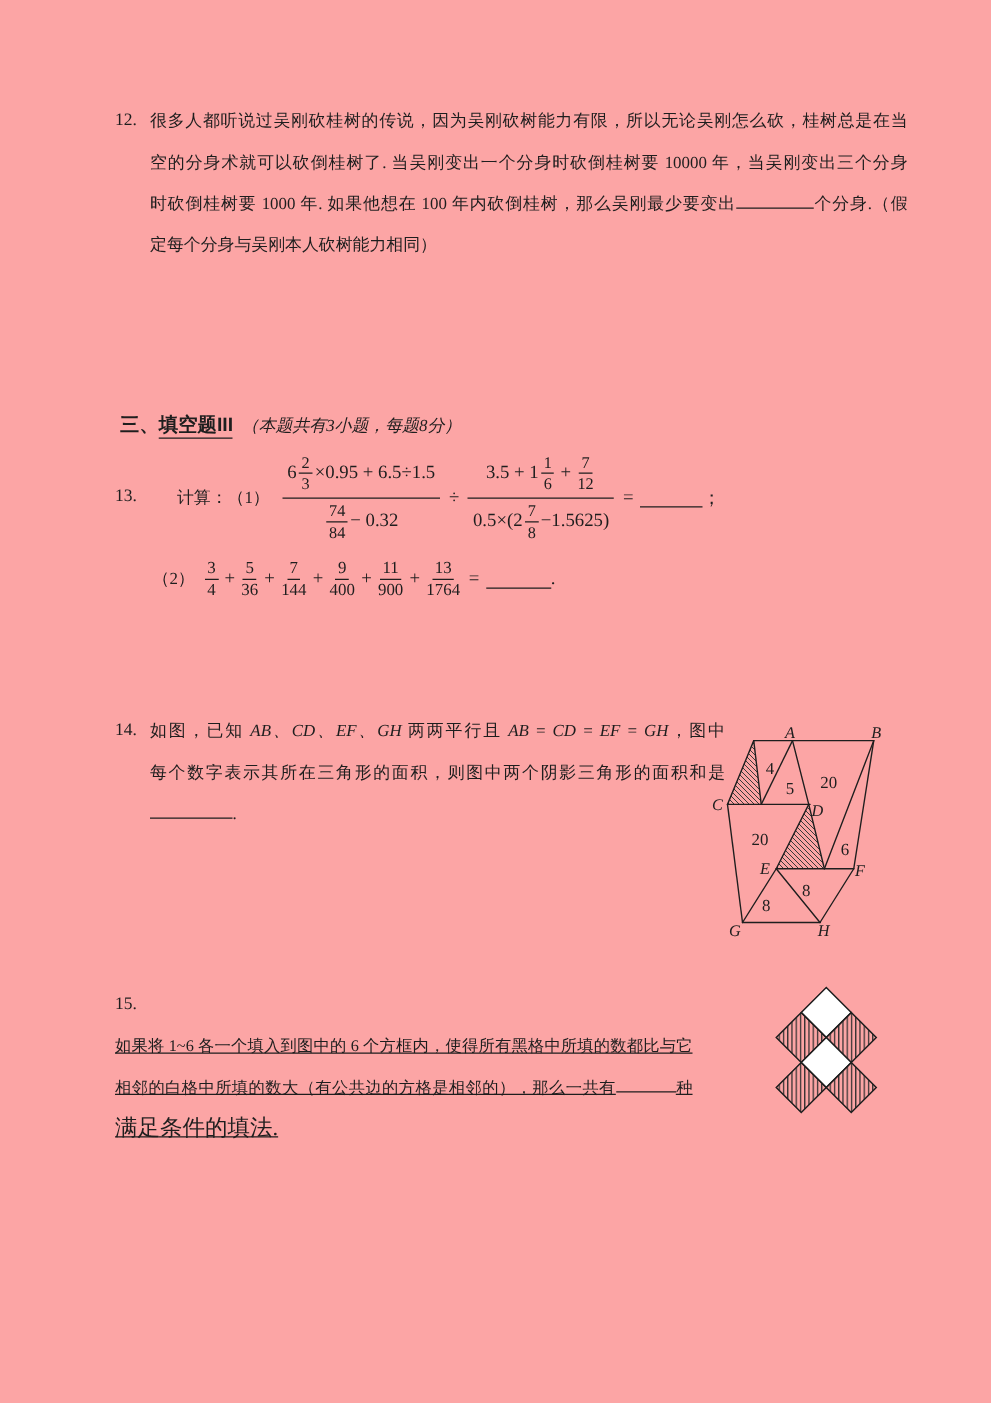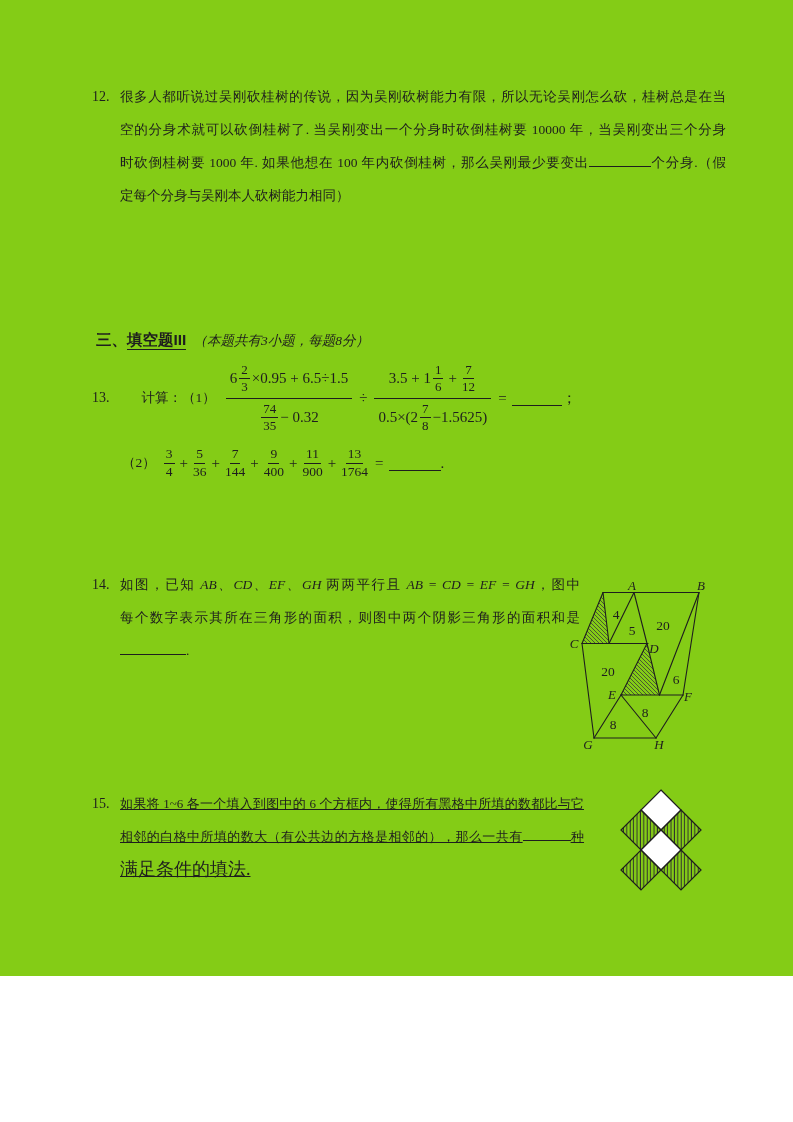--- a/index.html
+++ b/index.html
@@ -1,18 +1,18 @@
 <!DOCTYPE html>
 <html><head>
 <meta charset="utf-8">
 <style>
   * { box-sizing: border-box; }
   html,body { margin:0; padding:0; background:#ffffff; }
   .page {
-    position:relative; width:793px; height:976px; background:#84cc16;
+    position:relative; width:793px; height:1122px; background:#fca5a5;
     color:#1e1e1e; font-family:"Liberation Serif", serif; overflow:hidden;
   }
   .prob { position:absolute; display:flex; align-items:flex-start; }
   .pnum { flex:none; width:28px; font-size:14px; line-height:33px; }
   .ptext { flex:1; }
   .line { font-size:13.5px; line-height:33px; text-align:justify; text-align-last:justify; }
   .line.last { text-align:left; text-align-last:auto; }
   .blank { display:inline-block; height:1px; border-bottom:1.2px solid #1e1e1e; vertical-align:baseline; }
 
   .sec { position:absolute; white-space:nowrap; }
@@ -73,21 +73,21 @@
               <span class="n">2</span>
               <span class="d">3</span>
             </span>
           </span>
         <span>×0.95 + 6.5÷1.5</span>
       </span>
       <span class="bar"></span>
       <span class="bden">
         <span class="sfrac">
             <span class="n">74</span>
-            <span class="d">35</span>
+            <span class="d">84</span>
           </span>
         <span>− 0.32</span>
       </span>
     </span>
     <span class="op">÷</span>
     <span class="bfrac">
       <span class="bnum">
         <span>3.5 + 1</span>
         <span class="sfrac">
             <span class="n">1</span>
@@ -201,21 +201,21 @@
 
     <text class="alab" x="616" y="619" text-anchor="middle">4</text>
     <text class="alab" x="632" y="635" text-anchor="middle">5</text>
     <text class="alab" x="663" y="630" text-anchor="middle">20</text>
     <text class="alab" x="608" y="676" text-anchor="middle">20</text>
     <text class="alab" x="676" y="684" text-anchor="middle">6</text>
     <text class="alab" x="613" y="729" text-anchor="middle">8</text>
     <text class="alab" x="645" y="717" text-anchor="middle">8</text>
   </svg>
 
-  <section class="prob" style="left:92px; top:787px; width:492px;">
+  <section class="prob" style="left:92px; top:787px; width:492px;flex-direction:column;">
     <div class="pnum">15.</div>
     <div class="ptext" style="width:462px;text-decoration:underline;">
       <div class="line" style="font-size:13px;">如果将 1~6 各一个填入到图中的 6 个方框内，使得所有黑格中所填的数都比与它</div>
       <div class="line" style="font-size:13px;"><span>相邻的白格中所填的数大（有公共边的方格是相邻的），那么一共有</span><span class="blank" style="width:48px;"></span><span>种</span></div>
       <div class="line last" style="font-size:18px;">满足条件的填法.</div>
     </div>
   </section>
 
   <svg class="fig" style="left:613px; top:784px;" width="94" height="112" viewBox="613 784 94 112">
     <defs>

